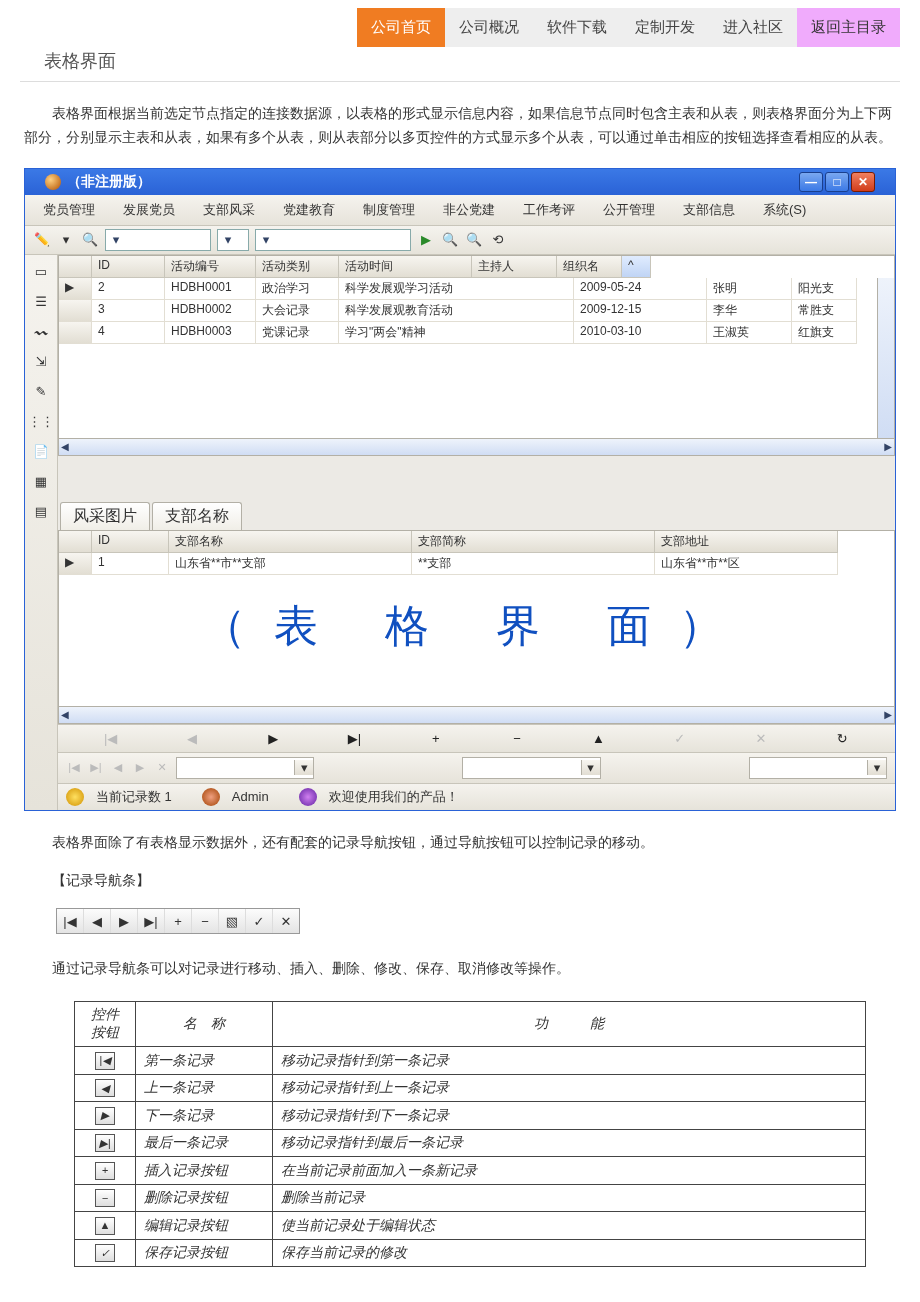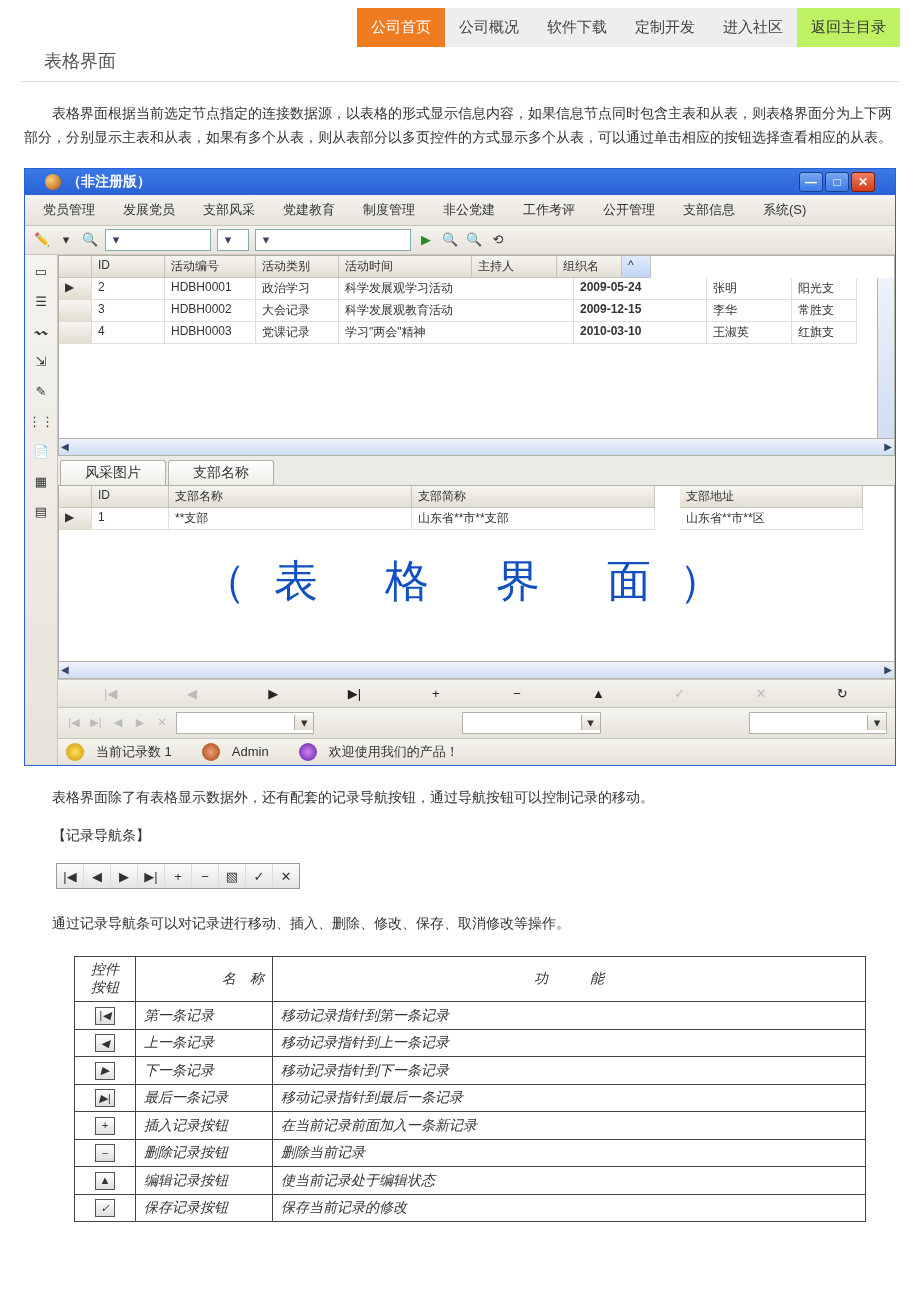--- a/index.html
+++ b/index.html
@@ -22,21 +22,21 @@
   text-align: right;
 }
 .nav-item {
   padding: 10px 14px;
   background: #eee;
   color: #444;
   cursor: pointer;
   font-size: 15px;
 }
 .nav-item.active { background: #f07c22; color: #fff; }
-.nav-item.back { background: #bef264; color: #333; }
+.nav-item.back { background: #f0abfc; color: #333; }
 h1 {
   font-size: 18px;
   font-weight: normal;
   color: #555;
   padding: 2px 24px 8px 24px;
   border-bottom: 1px solid #ddd;
   margin: 0 20px 20px 20px;
 }
 .content { padding: 0 24px 40px 24px; }
 .para { text-indent: 2em; line-height: 1.7; margin-bottom: 18px; }
@@ -132,54 +132,55 @@
   border-right: 1px solid #e2ded3;
   border-bottom: 1px solid #e2ded3;
   padding: 2px 6px;
   background: #fff;
 }
 .rh { width: 20px; background: linear-gradient(#f7f5f0, #e2ded3) !important; }
 .c-id { width: 60px; }
 .c-no { width: 78px; }
 .c-type { width: 70px; }
 .c-name { width: 222px; }
-.c-time { width: 120px; font-weight: bold; }
+.c-time { width: 120px; }
 .c-host { width: 72px; }
 .c-org { width: 52px; }
 .c-scroll { width: 16px; background: linear-gradient(#e0ecff,#c0d4f4) !important; }
 .scrollv { width: 16px; background: linear-gradient(#eef3fb,#d0ddf4); border-left: 1px solid #b3b0a6; }
 .grid-body { display: flex; }
 .grid-rows { flex: 1; }
 .grid-fill { height: 94px; }
 .hscroll {
   height: 16px; background: linear-gradient(#eef3fb,#d0ddf4);
   border: 1px solid #b3b0a6; border-top: none;
   display: flex; align-items: center; justify-content: space-between;
   padding: 0 2px; font-size: 10px; color: #346;
 }
 .tabs {
   display: flex;
   background: #eceae5;
   padding: 4px 2px 0 2px;
   gap: 2px;
 }
 .tab {
-  padding: 3px 24px;
+  padding: 3px 12px;
   border: 1px solid #b3b0a6;
   border-bottom: none;
   background: linear-gradient(#fff, #f0eee7);
   border-top-left-radius: 3px;
   border-top-right-radius: 3px;
-  font-size: 14px;
+  font-size: 16px;
+  margin-top: 42px;
 }
 .sub-grid { background: #fff; border: 1px solid #b3b0a6; min-height: 130px; position: relative; }
 .sc-id { width: 64px; }
 .sc-name { width: 230px; }
 .sc-short { width: 230px; }
-.sc-addr { width: 170px; margin-left: 25px; }
+.sc-addr { width: 170px; }
 .watermark {
   display: flex; justify-content: center; align-items: center;
   font-family: "KaiTi", "SimSun", serif;
   font-size: 44px;
   letter-spacing: 28px;
   color: #1050c0;
   padding: 22px 0 50px 0;
 }
 .navbar {
   display: flex;
@@ -234,21 +235,21 @@
   border: 1px solid #444;
   padding: 4px 8px;
   font-size: 14px;
   text-align: left;
   font-weight: normal;
 }
 .functable th { text-align: center; }
 .functable .icon-cell {
   width: 44px; text-align: center;
 }
-.functable .name-cell { width: 120px; text-align: right; }
+.functable .name-cell { width: 120px; }
 .btn-glyph {
   display: inline-flex; width: 18px; height: 16px;
   border: 1px solid #555; background: linear-gradient(#fff,#dedede);
   align-items: center; justify-content: center; font-size: 11px;
   line-height: 1;
 }
 </style>
 </head>
 <body>
 
@@ -385,22 +386,22 @@
             <div class="grid-head">
               <div class="cell rh"></div>
               <div class="cell sc-id">ID</div>
               <div class="cell sc-name">支部名称</div>
               <div class="cell sc-short">支部简称</div>
               <div class="cell sc-addr">支部地址</div>
             </div>
             <div class="grid-row">
               <div class="cell rh">▶</div>
               <div class="cell sc-id">1</div>
+              <div class="cell sc-name">山东省**市**支部</div>
               <div class="cell sc-short">**支部</div>
-              <div class="cell sc-name">山东省**市**支部</div>
               <div class="cell sc-addr">山东省**市**区</div>
             </div>
             <div class="watermark">（表 格 界 面）</div>
           </div>
           <div class="hscroll">
               <span>◀</span>
               <span>▶</span>
             </div>
 
           <div class="navbar">

